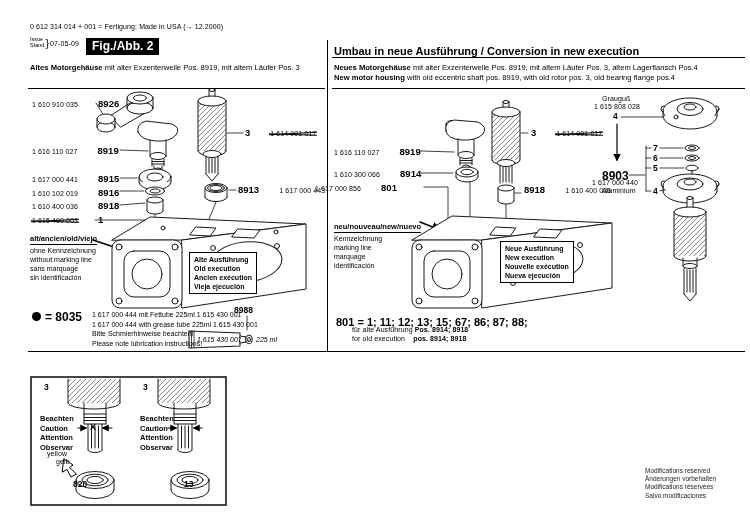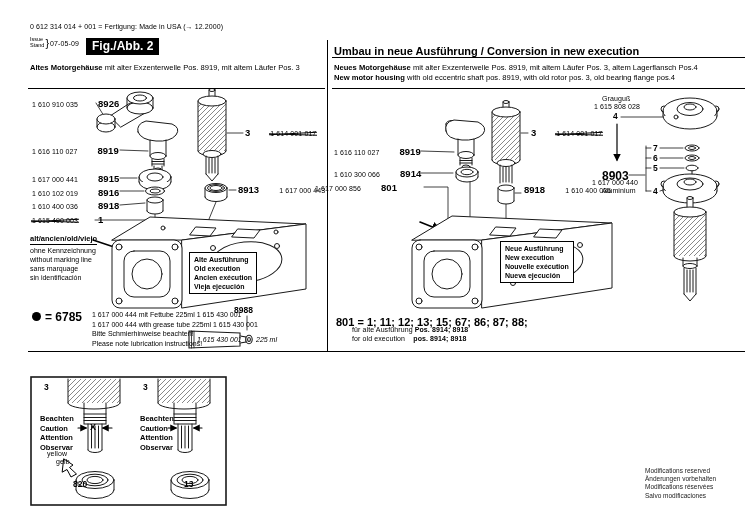--- a/index.html
+++ b/index.html
@@ -366,21 +366,21 @@
   </div>
 
   <div class="execbox" style="left:189px;top:252px;">
     <div>Alte Ausführung</div>
     <div>Old execution</div>
     <div>Ancien exécution</div>
     <div>Vieja ejecución</div>
   </div>
 
   <span class="dot" style="left:32px;top:312px;"></span>
-  <div class="abs t95b" style="left:45px;top:310px;">= 6785</div>
+  <div class="abs t95b" style="left:45px;top:310px;">= 8035</div>
   <div class="abs notes" style="left:92px;top:310px;">
     <div>1 617 000 444 mit Fettube 225ml 1 615 430 001</div>
     <div>1 617 000 444 with grease tube 225ml 1 615 430 001</div>
     <div>Bitte Schmierhinweise beachten!</div>
     <div>Please note lubrication instructions!</div>
   </div>
   <div class="abs t85b" style="left:234px;top:305px;">8988</div>
   <div class="abs t7i" style="left:197px;top:336px;">1 615 430 001</div>
   <div class="abs t7i" style="left:256px;top:336px;">225 ml</div>
 
@@ -398,20 +398,29 @@
   </div>
   <div class="row" style="left:531px;top:127px;">
     <span class="pos">3</span>
     <span class="code struck">1 614 001 017</span>
   </div>
   <div class="row" style="left:524px;top:184px;">
     <span class="pos">8918</span>
     <span class="code">1 610 400 036</span>
   </div>
 
+  <div class="abs" style="left:334px;top:215px;">
+    <span class="langline">neu/nouveau/new/nuevo</span>
+    <div class="mlines" style="margin-top:1px;">
+      <div>Kennzeichnung</div>
+      <div>marking line</div>
+      <div>marquage</div>
+      <div>identificación</div>
+    </div>
+  </div>
 
   <div class="execbox" style="left:500px;top:241px;">
     <div>Neue Ausführung</div>
     <div>New execution</div>
     <div>Nouvelle exécution</div>
     <div>Nueva ejecución</div>
   </div>
 
   <div class="abs t7" style="left:602px;top:95px;">Grauguß</div>
   <div class="abs t7" style="left:594px;top:103px;">1 615 808 028</div>

